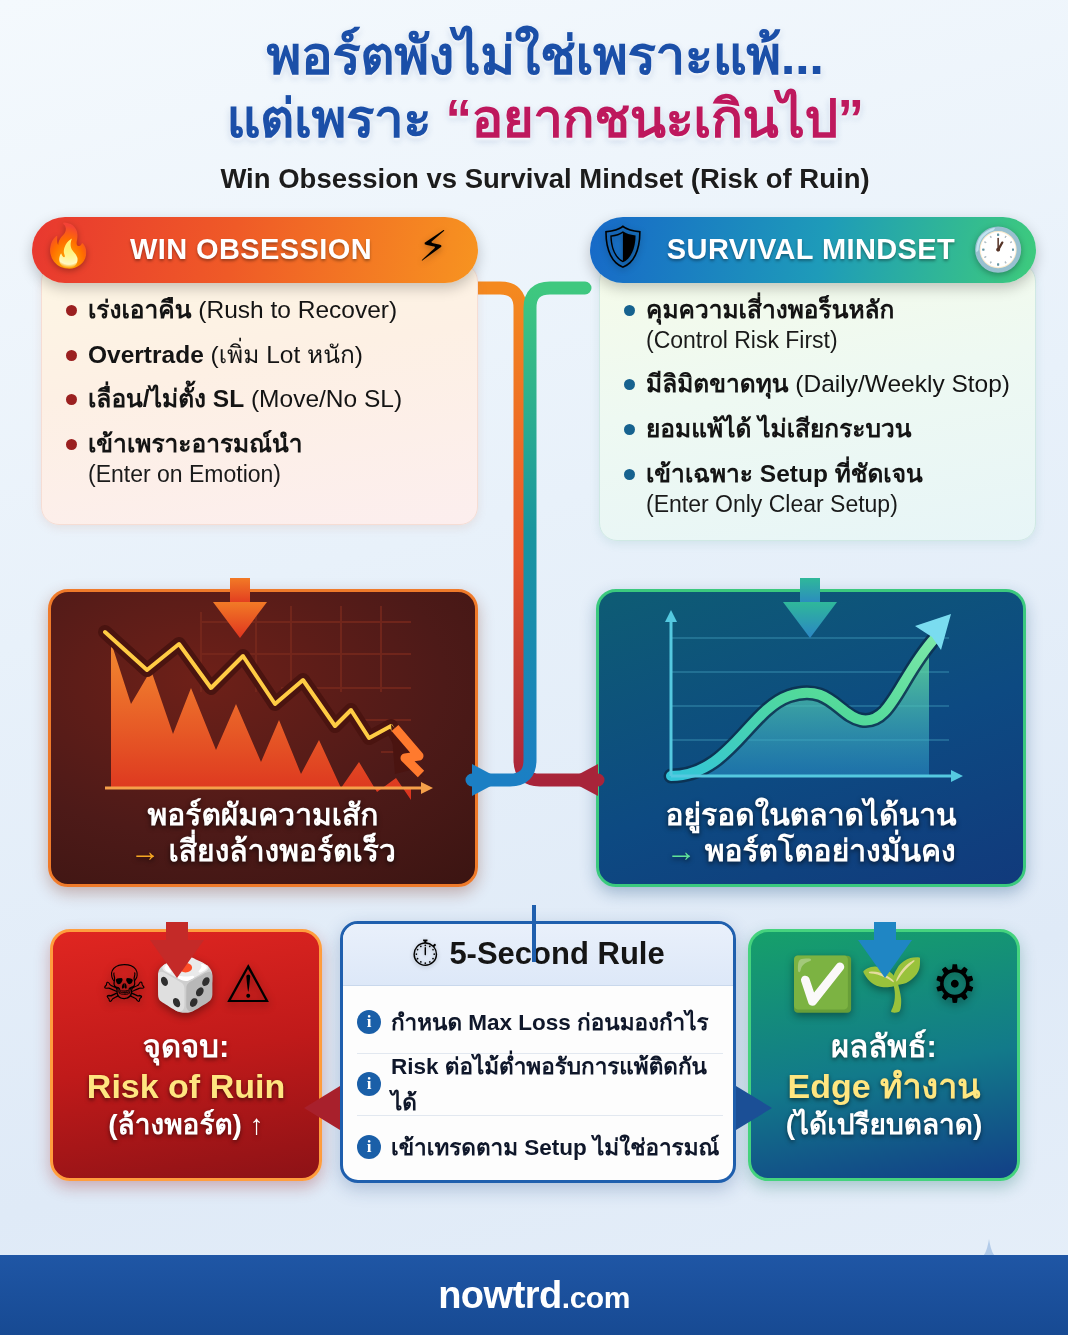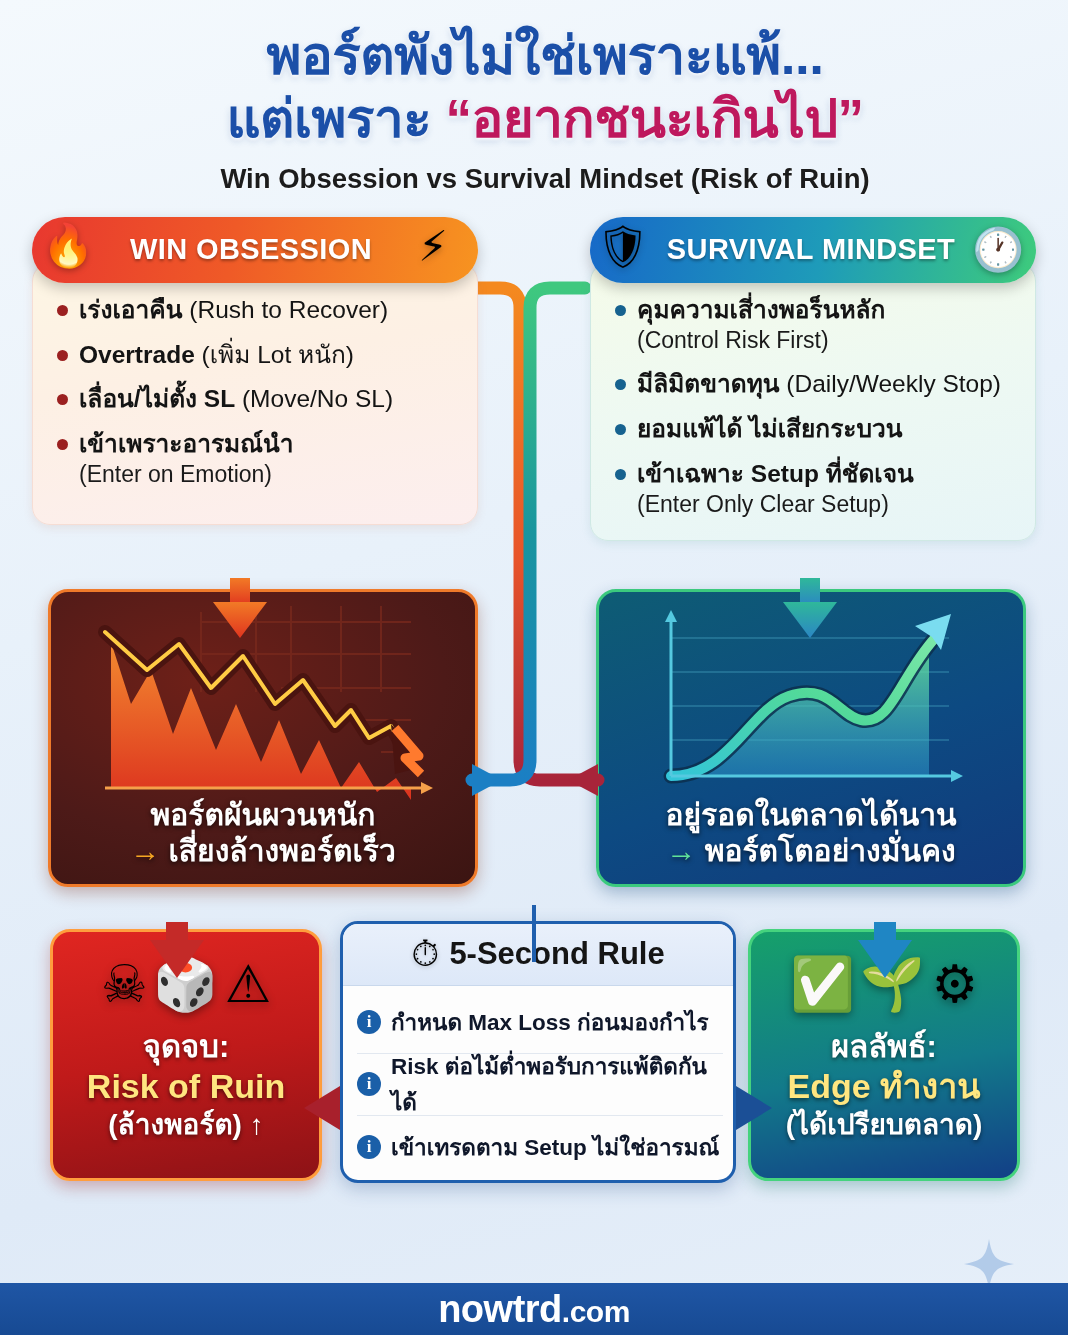--- a/index.html
+++ b/index.html
@@ -54,20 +54,21 @@
   .pill-left .pill-ico:first-child  { margin-left: 6px; margin-top: -8px; }
   .pill-left .pill-ico:last-child   { margin-right: 14px; margin-top: -6px; }
   .pill-right .pill-ico:first-child { margin-left: 2px; margin-top: -6px; }
   .pill-right .pill-ico:last-child  { margin-right: 6px; }
 
   
   .lcard {
     margin-top: -20px; padding: 30px 18px 20px 18px;
     border-radius: 18px; position: relative; z-index: 2;
     min-height: 262px;
+    margin-left: 9px;
   }
   .lcard-left {
     background: linear-gradient(170deg,#fdf6e4 0%, #fdf0e4 40%, #fceeee 100%);
     border: 1px solid #f6ddd4;
     box-shadow: 0 3px 10px rgba(190,120,90,.14);
   }
   .lcard-right {
     background: linear-gradient(170deg,#f5fbe9 0%, #eef9f2 45%, #e7f5f7 100%);
     border: 1px solid #cfe9e4;
     box-shadow: 0 3px 10px rgba(80,150,150,.14);
@@ -162,21 +163,21 @@
   .ibadge {
     flex: 0 0 24px; width: 24px; height: 24px; border-radius: 50%;
     background: #1a5fa8; color: #fff; font-size: 17px; font-weight: 700;
     display: flex; align-items: center; justify-content: center;
     font-family: "Liberation Serif", serif;
   }
   .rtxt { font-size: 22.5px; font-weight: 700; color: #0f172a; }
 
   
   .footer {
-    position: absolute; left: 0; bottom: 0; width: 1068px; height: 52px;
+    position: absolute; left: 0; bottom: 0; width: 1068px; height: 80px;
     background: linear-gradient(180deg,#1f56a5 0%, #174a93 100%);
     display: flex; align-items: center; justify-content: center;
   }
   .footer-txt { color: #fff; font-size: 38px; font-weight: 700; letter-spacing: -.5px; }
   .footer-txt .dom { font-size: 30px; }
   .sparkle { position: absolute; right: 52px; bottom: 44px; width: 54px; height: 54px; }
 
   
   .wires { position: absolute; left: 0; top: 0; width: 1068px; height: 1335px; pointer-events: none; z-index: 1; }
 </style>
@@ -344,21 +345,21 @@
       </g>
       <path d="M60,50 L80,112 L100,78 L122,142 L140,96 L165,158 L185,112 L210,170 L228,128 L250,182 L268,148 L290,196 L308,170 L326,200 L345,186 L360,208 L360,196 L60,196 Z" fill="url(#fillDn)" opacity=".92"></path>
       <polyline points="54,40 96,78 128,52 160,96 192,64 224,112 252,88 284,134 300,118 318,146 340,134 352,156" fill="none" stroke="#4a1410" stroke-width="14" stroke-linejoin="round" stroke-linecap="round"></polyline>
       <polyline points="54,40 96,78 128,52 160,96 192,64 224,112 252,88 284,134 300,118 318,146 340,134 352,156" fill="none" stroke="#ffcc44" stroke-width="4" stroke-linejoin="round" stroke-linecap="round"></polyline>
       <path d="M340,132 L372,168 L356,170 L374,186 L360,178 L344,182 Z" fill="#4a1410"></path>
       <path d="M344,136 L368,164 L354,166 L370,182" fill="none" stroke="#ff7a2e" stroke-width="9" stroke-linejoin="round"></path>
       <line x1="54" y1="196" x2="370" y2="196" stroke="#f5a04a" stroke-width="3"></line>
       <polygon points="370,190 382,196 370,202" fill="#f5a04a"></polygon>
     </svg>
     <div class="ccap">
-      <div>พอร์ตผันผวนหนัก</div>
+      <div>พอร์ตผัมความเสัก</div>
       <div><span class="arw-o">→</span> <span>เสี่ยงล้างพอร์ตเร็ว</span></div>
     </div>
   </div>
 
   <div class="cbox cbox-right">
     <svg width="430" height="298" viewBox="0 0 430 298">
       <defs>
         <linearGradient id="fillUp" x1="0" y1="0" x2="0" y2="1">
           <stop offset="0%" stop-color="#62dc9b"></stop>
             <stop offset="100%" stop-color="#2f9fd6" stop-opacity=".55"></stop>

